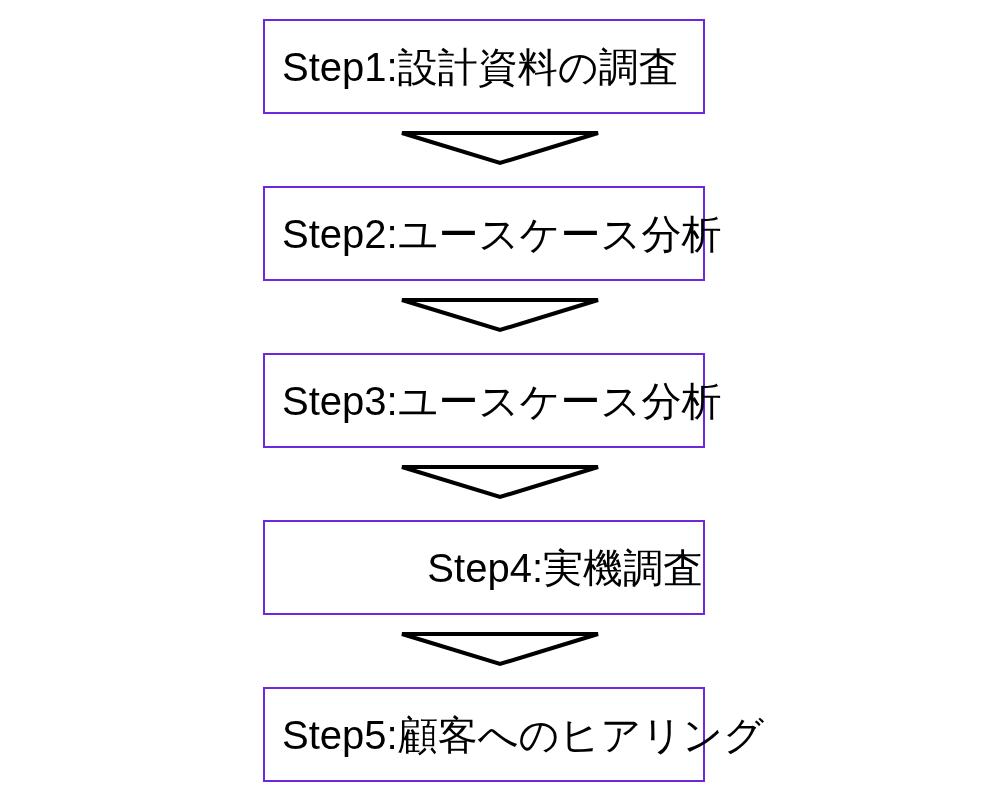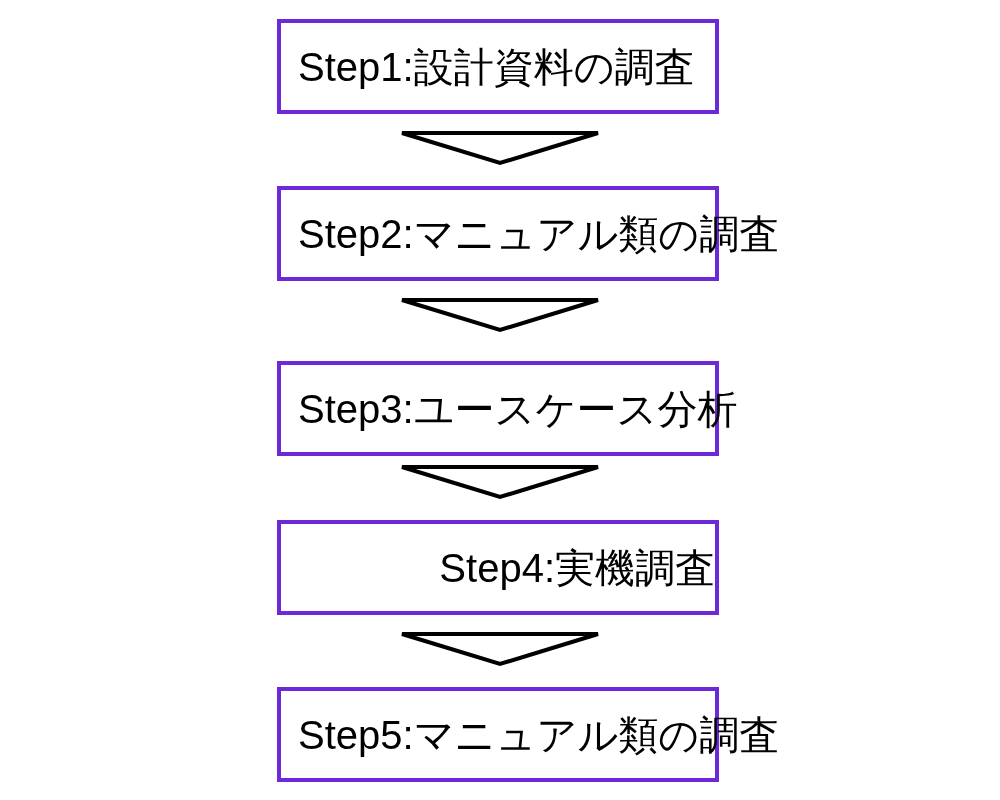--- a/index.html
+++ b/index.html
@@ -17,25 +17,25 @@
 
   #flowchart {
     position: relative;
     width: 1000px;
     height: 800px;
     background: #ffffff;
   }
 
   .step-box {
     position: absolute;
-    left: 277px;
+    left: 263px;
     width: 442px;
     height: 95px;
     box-sizing: border-box;
-    border: 4px solid #6d28d9;
+    border: 2px solid #6d28d9;
     background: #ffffff;
     display: flex;
     align-items: center;
     justify-content: flex-start;
   }
 
   .step-label {
     display: block;
     padding-left: 17px;
     font-family: "Liberation Sans", "DejaVu Sans", sans-serif;
@@ -77,46 +77,46 @@
     <span class="step-label">Step1:設計資料の調査</span>
   </div>
 
   <div class="connector" style="top:127px;">
     <svg viewBox="0 0 208 40" xmlns="http://www.w3.org/2000/svg" aria-hidden="true">
       <polygon points="6,6 202,6 104,36"></polygon>
     </svg>
   </div>
 
   <div class="step-box" style="top:186px;">
-    <span class="step-label">Step2:マニュアル類の調査</span>
+    <span class="step-label">Step2:ユースケース分析</span>
   </div>
 
   <div class="connector" style="top:294px;">
     <svg viewBox="0 0 208 40" xmlns="http://www.w3.org/2000/svg" aria-hidden="true">
       <polygon points="6,6 202,6 104,36"></polygon>
     </svg>
   </div>
 
-  <div class="step-box" style="top:353px;margin-top:8px;">
+  <div class="step-box" style="top:353px;">
     <span class="step-label">Step3:ユースケース分析</span>
   </div>
 
   <div class="connector" style="top:461px;">
     <svg viewBox="0 0 208 40" xmlns="http://www.w3.org/2000/svg" aria-hidden="true">
       <polygon points="6,6 202,6 104,36"></polygon>
     </svg>
   </div>
 
   <div class="step-box" style="top:520px;justify-content:flex-end;">
     <span class="step-label">Step4:実機調査</span>
   </div>
 
   <div class="connector" style="top:628px;">
     <svg viewBox="0 0 208 40" xmlns="http://www.w3.org/2000/svg" aria-hidden="true">
       <polygon points="6,6 202,6 104,36"></polygon>
     </svg>
   </div>
 
   <div class="step-box" style="top:687px;">
-    <span class="step-label">Step5:マニュアル類の調査</span>
+    <span class="step-label">Step5:顧客へのヒアリング</span>
   </div>
 
 </div>
 
 </body></html>

